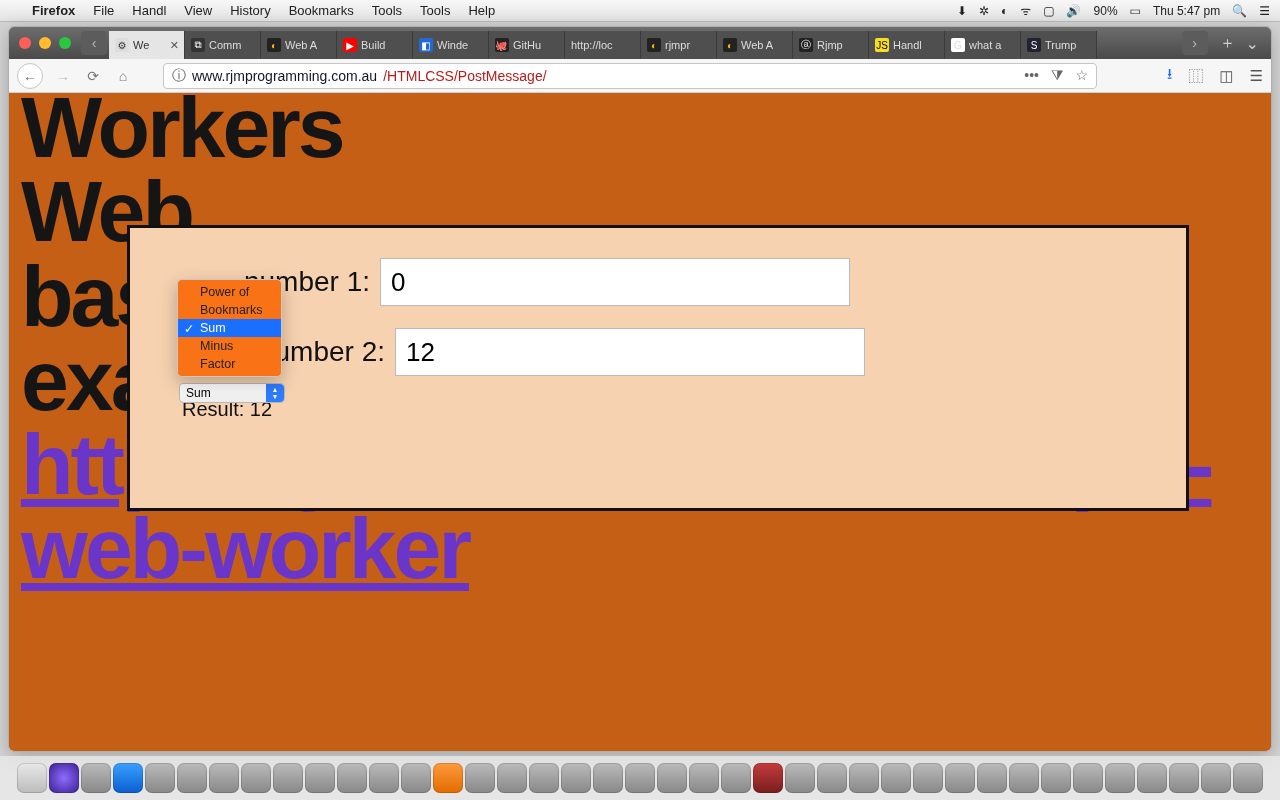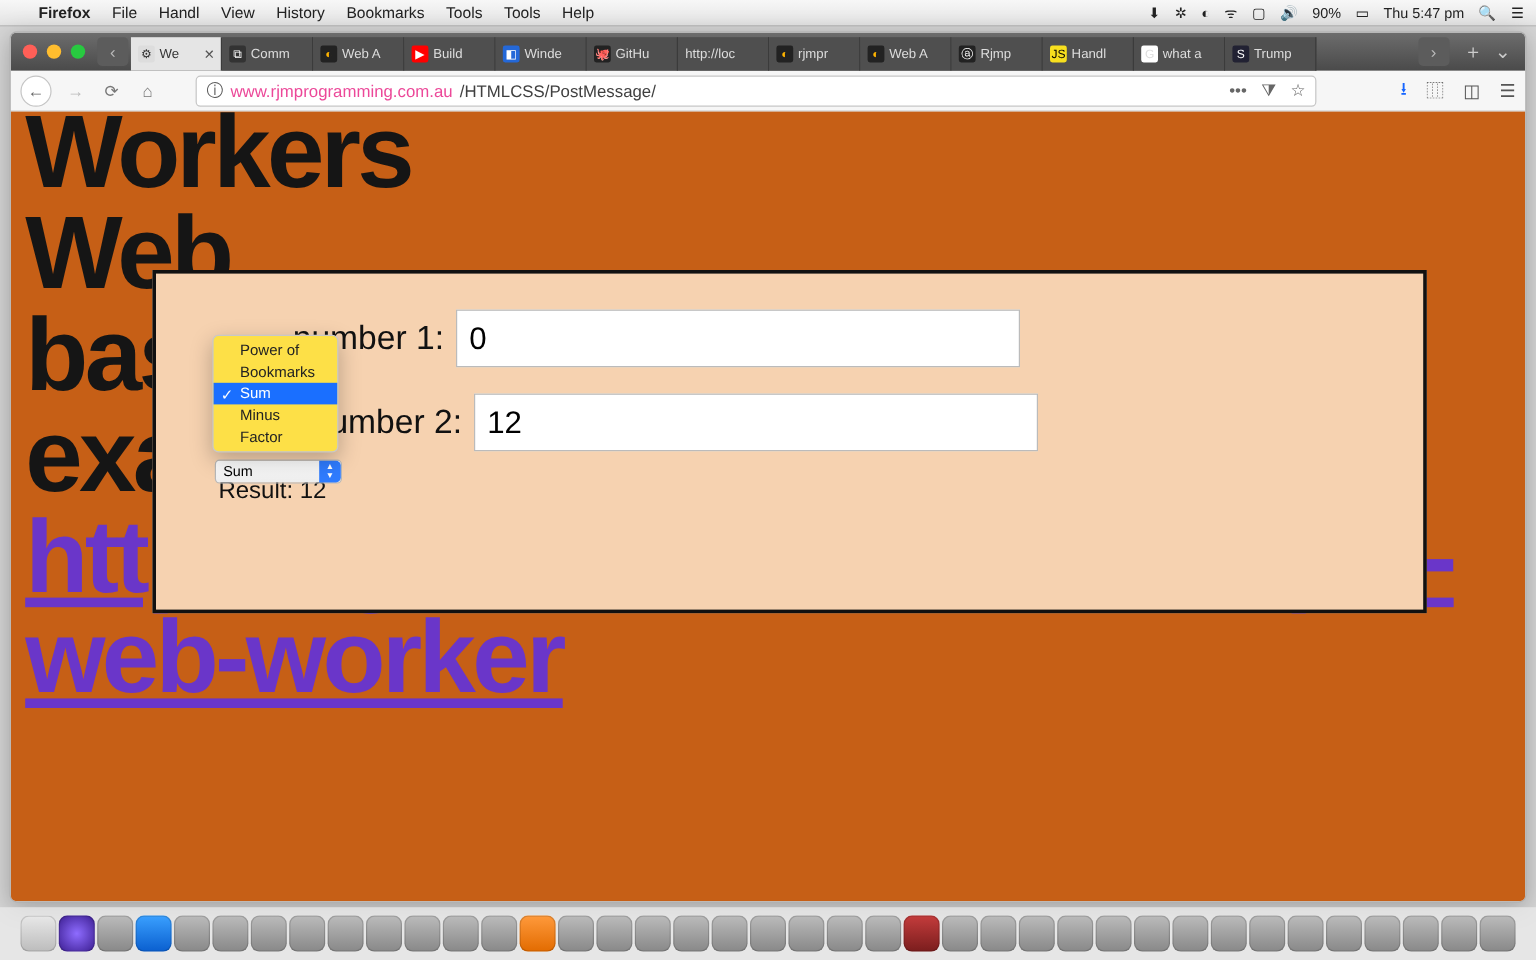--- a/index.html
+++ b/index.html
@@ -24,22 +24,22 @@
   .tab { height:28px; min-width:76px; max-width:76px; background:#4f4f4f; color:#ddd; font-size:11px; display:flex; align-items:center; padding:0 6px; border-right:1px solid #3b3b3b; white-space:nowrap; overflow:hidden; gap:4px;}
   .tab .fav{width:14px;height:14px;border-radius:2px;display:inline-flex;align-items:center;justify-content:center;font-size:10px;}
   .tab.active{ background:#e5e5e5; color:#333; position:relative;}
   .tab.active::after{content:"✕"; position:absolute; right:5px; font-size:11px; color:#555;}
   .tabtail{display:flex; align-items:center; gap:10px; padding:0 12px; color:#ccc; font-size:16px;}
 
   .urlbar { height:34px; background:#f6f6f6; border-bottom:1px solid #d0d0d0; display:flex; align-items:center; padding:0 8px; gap:10px; font-size:14px; color:#555;}
   .urlbar .navicon{width:26px;height:26px;border:1px solid #c5c5c5;border-radius:50%;display:flex;align-items:center;justify-content:center;font-size:14px;color:#666;background:#fff;}
   .urlbar .plainicon{width:20px;text-align:center;color:#777;}
   .urlfield { flex:1; height:26px; border:1px solid #c6c6c6; border-radius:4px; display:flex; align-items:center; padding:0 8px; font-size:14px; background:#fff; color:#555; gap:6px; margin:0 60px 0 20px;}
-  .urlfield .u-dark{color:#ec4899;}
-  .urlfield .u-grey{color:#404040;}
+  .urlfield .u-dark{color:#0f172a;}
+  .urlfield .u-grey{color:#b91c1c;}
   .urlfield .tail{margin-left:auto; display:flex; gap:12px; color:#666;}
   .righticons{display:flex; gap:16px; color:#555; font-size:15px; align-items:center;}
 
   
   .page { position:absolute; left:0; top:66px; right:0; bottom:0; background:#c65f16; overflow:hidden;}
   .bigtext { position:absolute; left:12px; top:-8px; width:1240px; color:#151515; font-weight:800; font-family:"Helvetica Neue", Arial, sans-serif; font-size:86px; line-height:0.98; letter-spacing:-3px;}
   .bigtext .grey{ color:#989898;}
   .bigtext .link{ color:#6a36c9; text-decoration:underline;}
   .bigtext .lrow{ white-space:nowrap;}
 
@@ -49,21 +49,21 @@
   .row { display:flex; align-items:center; margin-bottom:22px; position:relative;}
   .row label { width:200px; text-align:right; padding-right:10px;}
   .row input.big { width:470px; height:48px; font-size:26px; padding:4px 10px; border:1px solid #bbb; background:#fff;}
   .row2 label{ width:215px;}
   .result { font-size:20px; margin-top:8px; margin-left:2px;}
 
   
   .select-closed { position:absolute; left:170px; top:290px; width:106px; height:20px; font-size:12px; background:linear-gradient(#fff,#eee); border:1px solid #b8b8b8; border-radius:4px; display:flex; align-items:center; padding:0 6px; }
   .select-closed .arrows{ position:absolute; right:0; top:0; width:18px; height:100%; background:#2f7cff; border-radius:0 4px 4px 0; display:flex; flex-direction:column; align-items:center; justify-content:center; color:#fff; font-size:7px; line-height:7px;}
 
-  .select-open { position:absolute; left:168px; top:186px; width:105px; background:#fde047; border:1px solid #c8c8c8; border-radius:5px; box-shadow:0 6px 18px rgba(0,0,0,0.25); font-size:12.5px; padding:3px 0; z-index:5;}
+  .select-open { position:absolute; left:168px; top:186px; width:105px; background:#f97316; border:1px solid #c8c8c8; border-radius:5px; box-shadow:0 6px 18px rgba(0,0,0,0.25); font-size:12.5px; padding:3px 0; z-index:5;}
   .select-open .opt{ padding:2px 14px 2px 22px; position:relative; color:#222; white-space:nowrap;}
   .select-open .opt.sel{ background:#1a6fff; color:#fff;}
   .select-open .opt.sel::before{ content:"✓"; position:absolute; left:6px;}
 
   
   .dock { position:absolute; left:0; right:0; bottom:0; height:44px; background:rgba(235,235,235,0.75); display:flex; align-items:center; justify-content:center; gap:2px; padding:0 6px;}
   .dock .app { width:30px; height:30px; border-radius:7px; background:linear-gradient(#bbb,#888); box-shadow:inset 0 0 0 1px rgba(0,0,0,0.15);}
   .dock .app:nth-child(1){background:linear-gradient(#e8e8e8,#bcbcbc);} 
   .dock .app:nth-child(2){background:radial-gradient(circle,#8e6cff,#3a1c8e);} 
   .dock .app:nth-child(4){background:linear-gradient(#3aa0ff,#0a5fcf);} 

